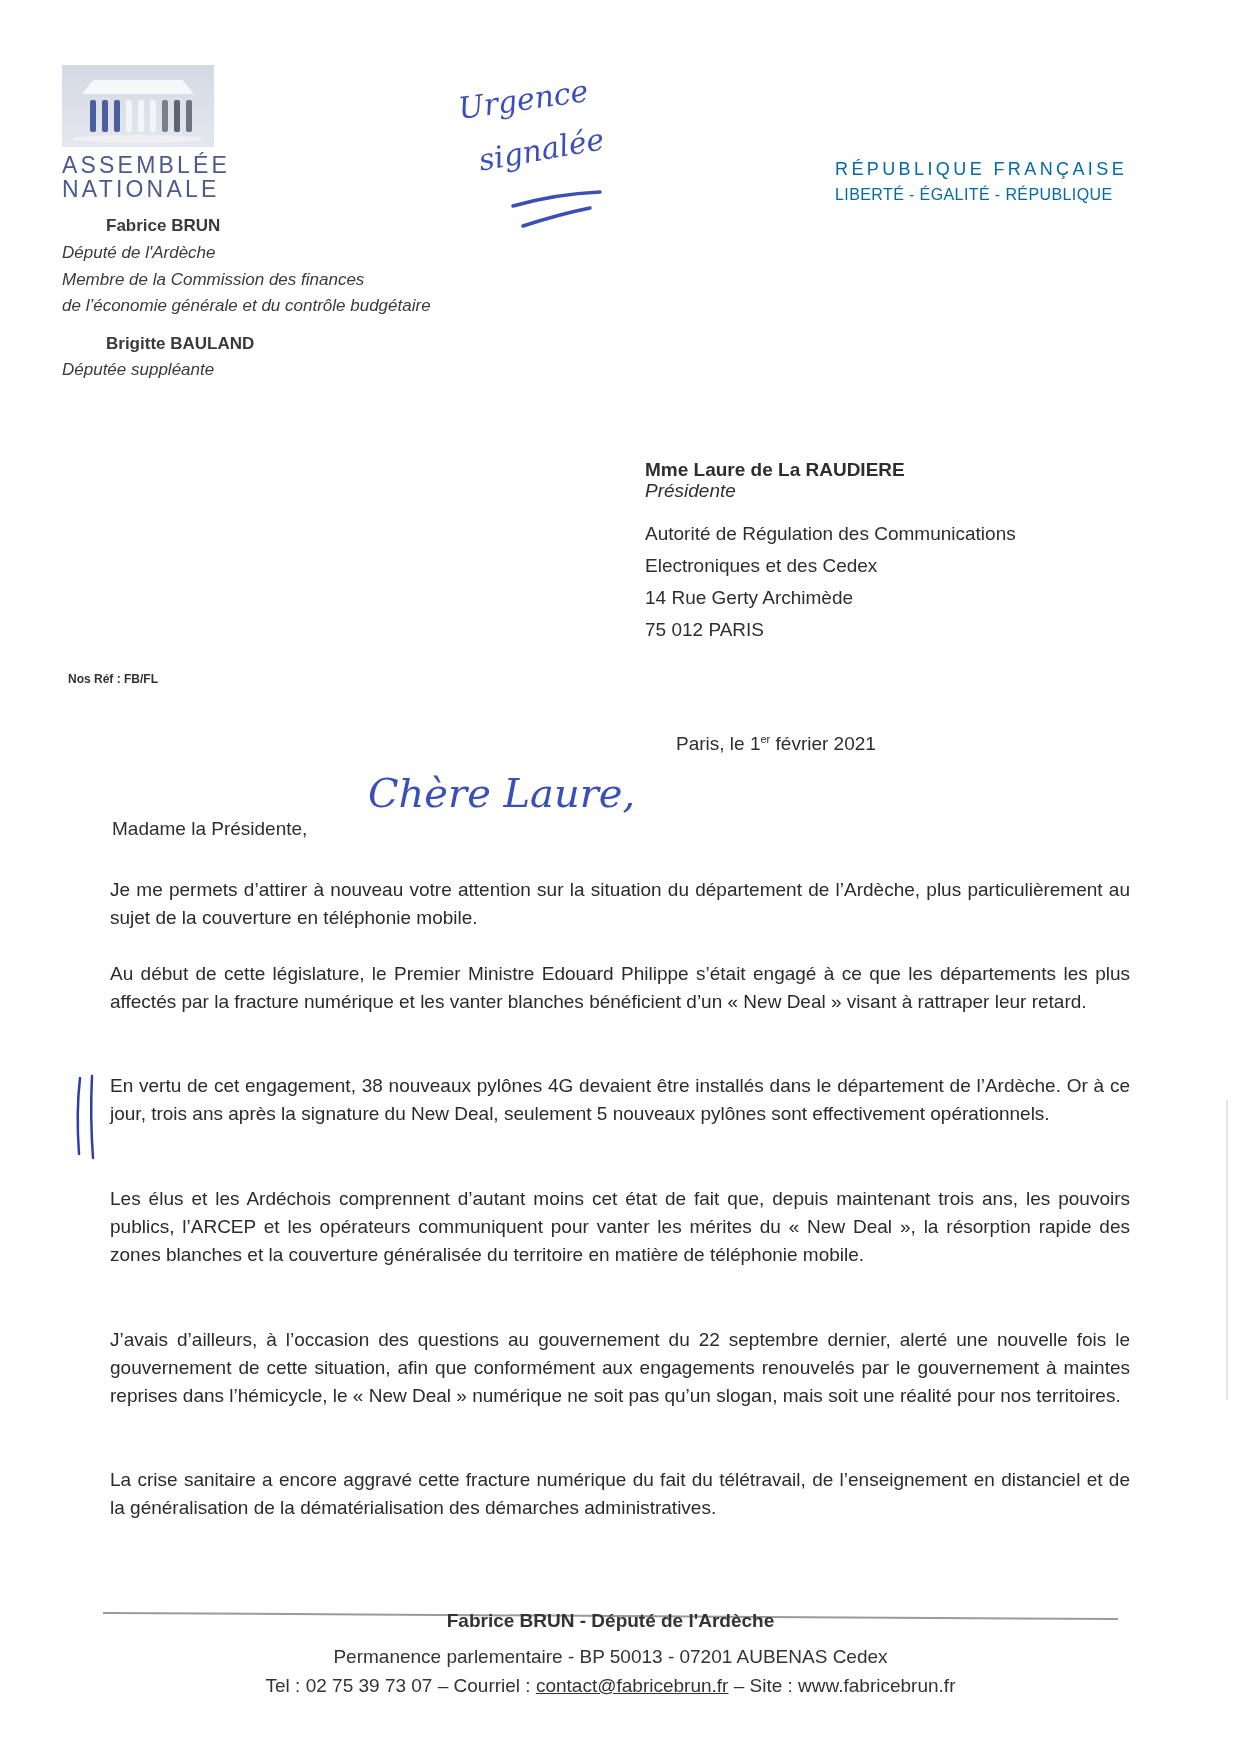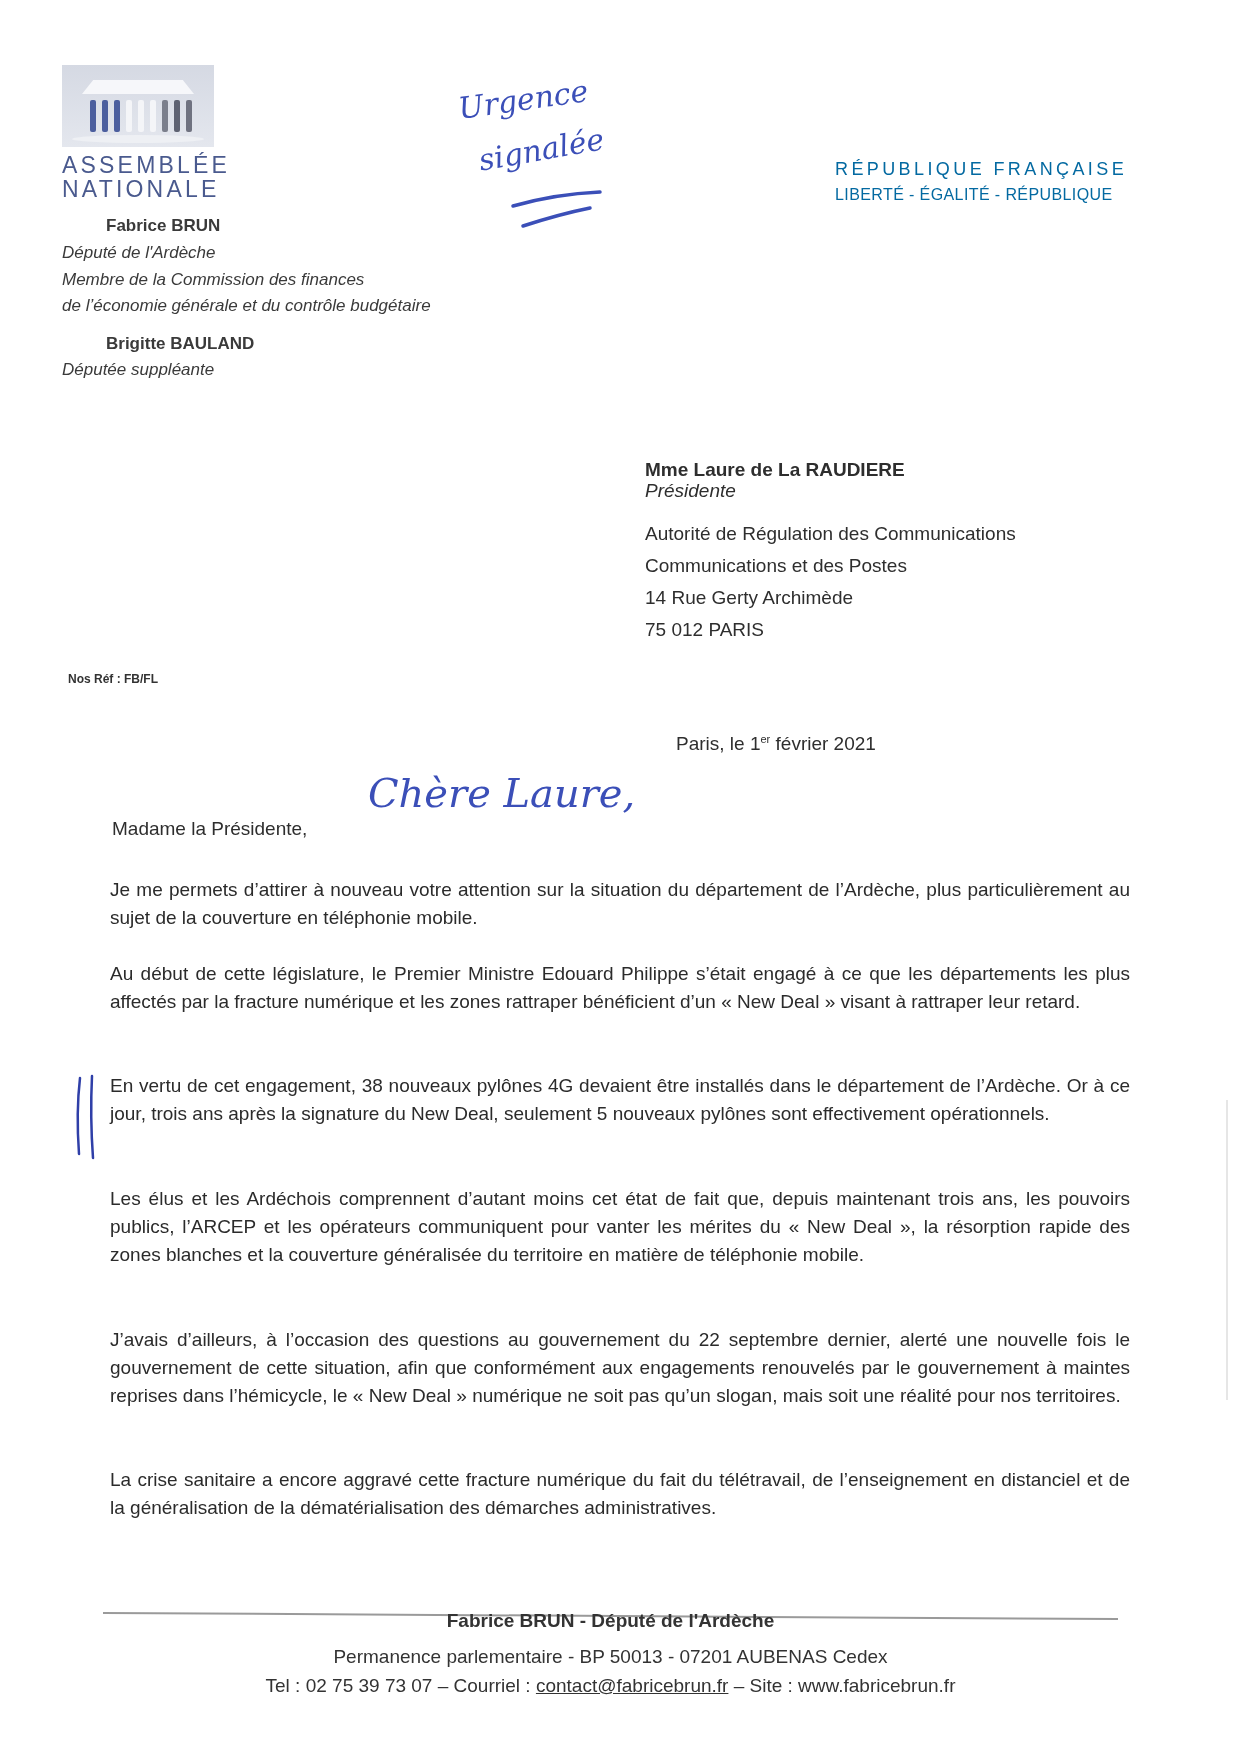--- a/index.html
+++ b/index.html
@@ -64,32 +64,32 @@
   <path d="M8 18 Q50 6 95 4" stroke="#3b4fb8" stroke-width="3.5" fill="none" stroke-linecap="round"></path>
   <path d="M18 38 Q55 26 85 20" stroke="#3b4fb8" stroke-width="3.5" fill="none" stroke-linecap="round"></path>
 </svg>
 
 <div class="abs rep rep1">RÉPUBLIQUE FRANÇAISE</div>
 <div class="abs rep rep2">LIBERTÉ - ÉGALITÉ - RÉPUBLIQUE</div>
 
 <div class="abs addr" style="top:459px;font-weight:bold;">Mme Laure de La RAUDIERE</div>
 <div class="abs addr" style="top:480px;font-style:italic;">Présidente</div>
 <div class="abs addr" style="top:523px;">Autorité de Régulation des Communications</div>
-<div class="abs addr" style="top:555px;">Communications et des Postes</div>
+<div class="abs addr" style="top:555px;">Electroniques et des Cedex</div>
 <div class="abs addr" style="top:587px;">14 Rue Gerty Archimède</div>
 <div class="abs addr" style="top:619px;">75 012 PARIS</div>
 
 <div class="abs ref">Nos Réf : FB/FL</div>
 <div class="abs date"><span>Paris, le 1</span><sup>er</sup><span> février 2021</span></div>
 
 <div class="abs salut">Madame la Présidente,</div>
 <div class="abs hand" style="left:368px;top:770px;font-size:40px;">Chère Laure,</div>
 
 <div class="abs body-p" style="top:876px;">Je me permets d’attirer à nouveau votre attention sur la situation du département de l’Ardèche, plus particulièrement au sujet de la couverture en téléphonie mobile.</div>
-<div class="abs body-p" style="top:960px;">Au début de cette législature, le Premier Ministre Edouard Philippe s’était engagé à ce que les départements les plus affectés par la fracture numérique et les zones rattraper bénéficient d’un « New Deal » visant à rattraper leur retard.</div>
+<div class="abs body-p" style="top:960px;">Au début de cette législature, le Premier Ministre Edouard Philippe s’était engagé à ce que les départements les plus affectés par la fracture numérique et les vanter blanches bénéficient d’un « New Deal » visant à rattraper leur retard.</div>
 <div class="abs body-p" style="top:1072px;">En vertu de cet engagement, 38 nouveaux pylônes 4G devaient être installés dans le département de l’Ardèche. Or à ce jour, trois ans après la signature du New Deal, seulement 5 nouveaux pylônes sont effectivement opérationnels.</div>
 <svg class="abs" style="left:72px;top:1072px;" width="30" height="90">
   <path d="M8 6 Q4 40 7 82" stroke="#2f3fa8" stroke-width="2.5" fill="none" stroke-linecap="round"></path>
   <path d="M20 4 Q18 45 21 86" stroke="#2f3fa8" stroke-width="2.5" fill="none" stroke-linecap="round"></path>
 </svg>
 <div class="abs body-p" style="top:1185px;">Les élus et les Ardéchois comprennent d’autant moins cet état de fait que, depuis maintenant trois ans, les pouvoirs publics, l’ARCEP et les opérateurs communiquent pour vanter les mérites du « New Deal », la résorption rapide des zones blanches et la couverture généralisée du territoire en matière de téléphonie mobile.</div>
 <div class="abs body-p" style="top:1326px;">J’avais d’ailleurs, à l’occasion des questions au gouvernement du 22 septembre dernier, alerté une nouvelle fois le gouvernement de cette situation, afin que conformément aux engagements renouvelés par le gouvernement à maintes reprises dans l’hémicycle, le « New Deal » numérique ne soit pas qu’un slogan, mais soit une réalité pour nos territoires.</div>
 <div class="abs body-p" style="top:1466px;">La crise sanitaire a encore aggravé cette fracture numérique du fait du télétravail, de l’enseignement en distanciel et de la généralisation de la dématérialisation des démarches administratives.</div>
 
 <div class="abs scanline"></div>

